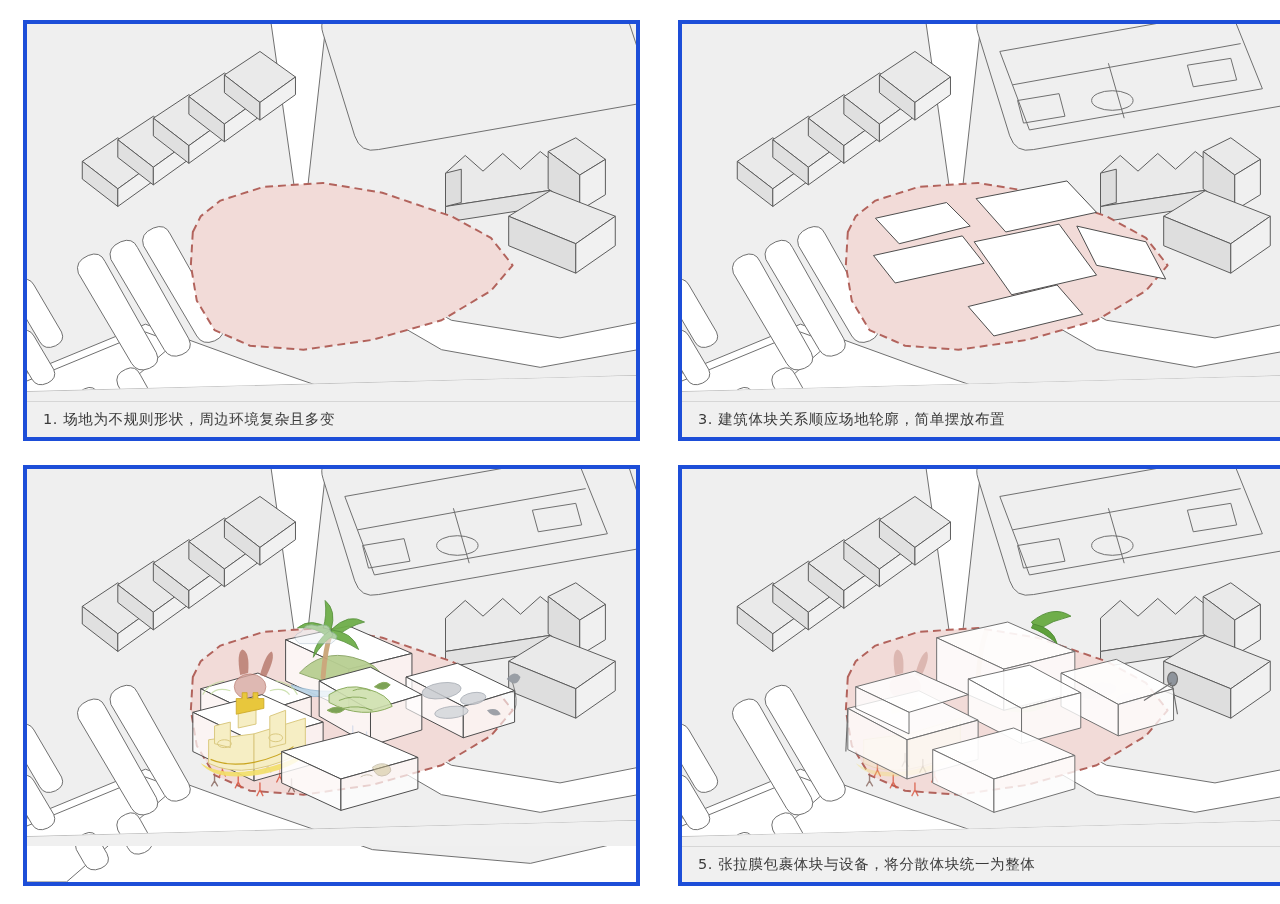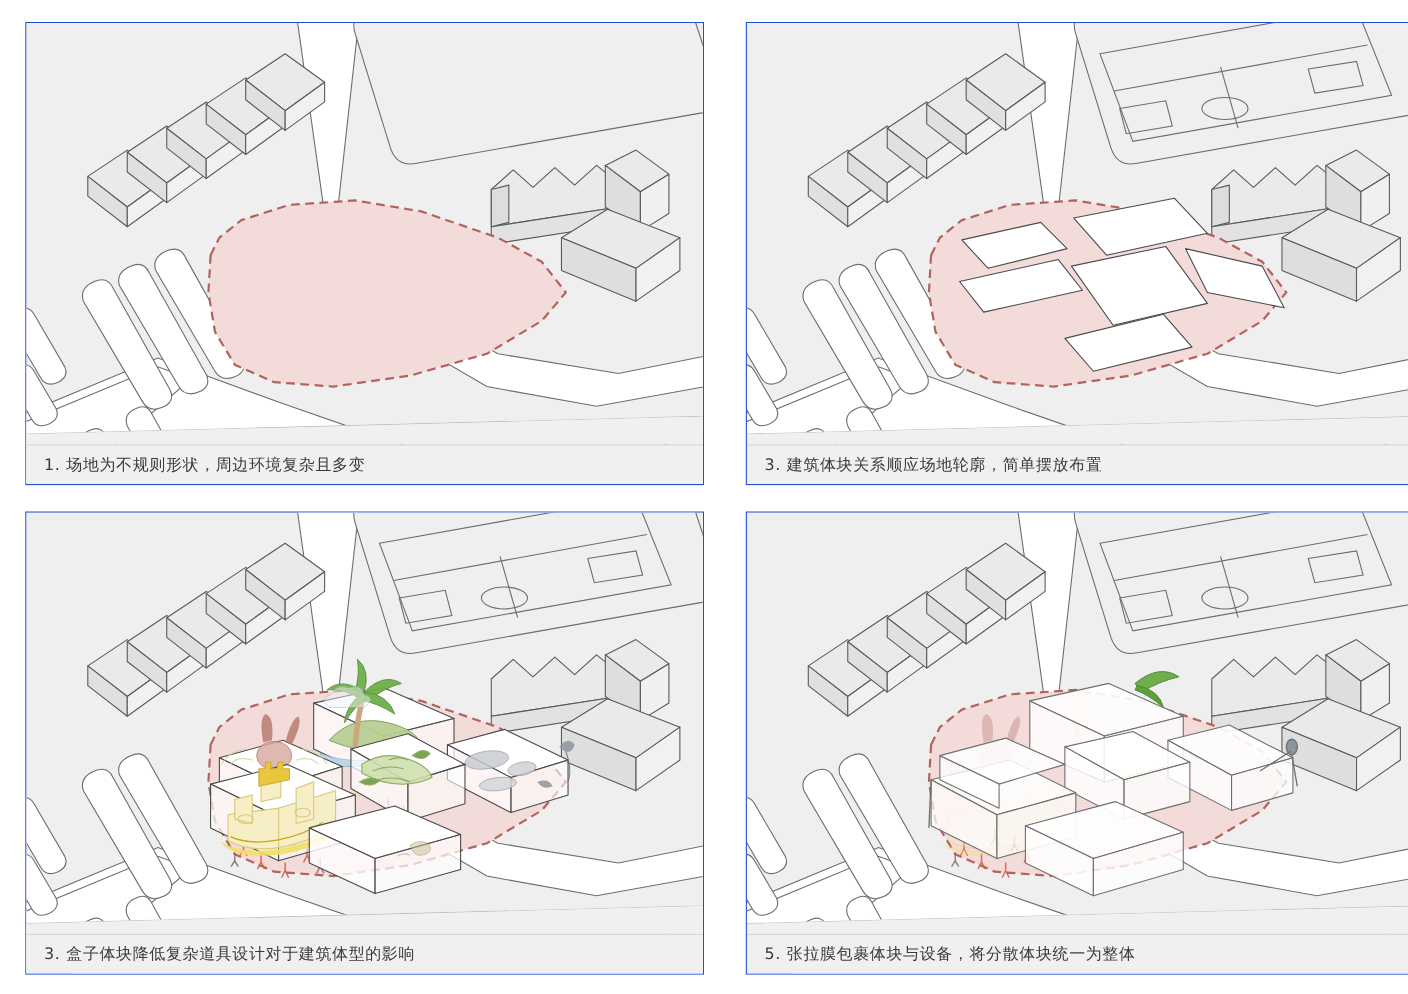--- a/index.html
+++ b/index.html
@@ -16,21 +16,21 @@
     display: grid;
     grid-template-columns: 617px 617px;
     grid-template-rows: 421px 421px;
     column-gap: 38px;
     row-gap: 24px;
     padding: 20px 23px 18px 23px;
   }
   .panel {
     position: relative;
     background: #ffffff;
-    border: 1px solid #1d4ed8;
+    border: 4px solid #1d4ed8;
     overflow: hidden;
   }
   .scene {
     position: absolute;
     left: 0; top: 0;
     width: 100%; height: 100%;
     overflow: hidden;
   }
   .scene svg { display: block; width: 100%; height: 100%; }
   .caption-bar {
@@ -451,23 +451,20 @@
           <path d="M350 304 q8 -6 16 -2 q6 6 -2 10 q-10 4 -14 -8 Z" fill="#cdbf8e"></path>
           <path d="M338 314 q6 -4 12 -1"></path>
         </g>
 
         <g opacity="0.5" fill="#eef3f7" stroke="#9fb4c4" stroke-width="0.9">
           <path d="M276 178 q-10 -8 2 -12 q4 -10 16 -6 q12 -4 14 6 q12 4 0 12 Z"></path>
         </g>
       </svg>
     </div>
     <div class="cap-clip"></div>
-    <div class="caption-bar">
-      <span class="caption-text">3. 盒子体块降低复杂道具设计对于建筑体型的影响</span>
-    </div>
   </div>
 
   <div class="panel">
     <div class="scene">
       <svg viewBox="0 0 617 421" preserveAspectRatio="none">
         <rect x="0" y="0" width="617" height="421" fill="#efefef"></rect>
         <g stroke="#6d6d6d" stroke-width="1" fill="#ffffff">
           <path d="M-10 360 L120 306 L235 348 L350 388 L510 402 L630 374 L630 430 L-10 430 Z"></path>
           <path d="M246 -10 L304 -10 L284 170 L316 238 L430 302 L540 320 L630 302 L630 330 L520 350 L420 332 L300 262 L272 175 Z"></path>
         </g>

